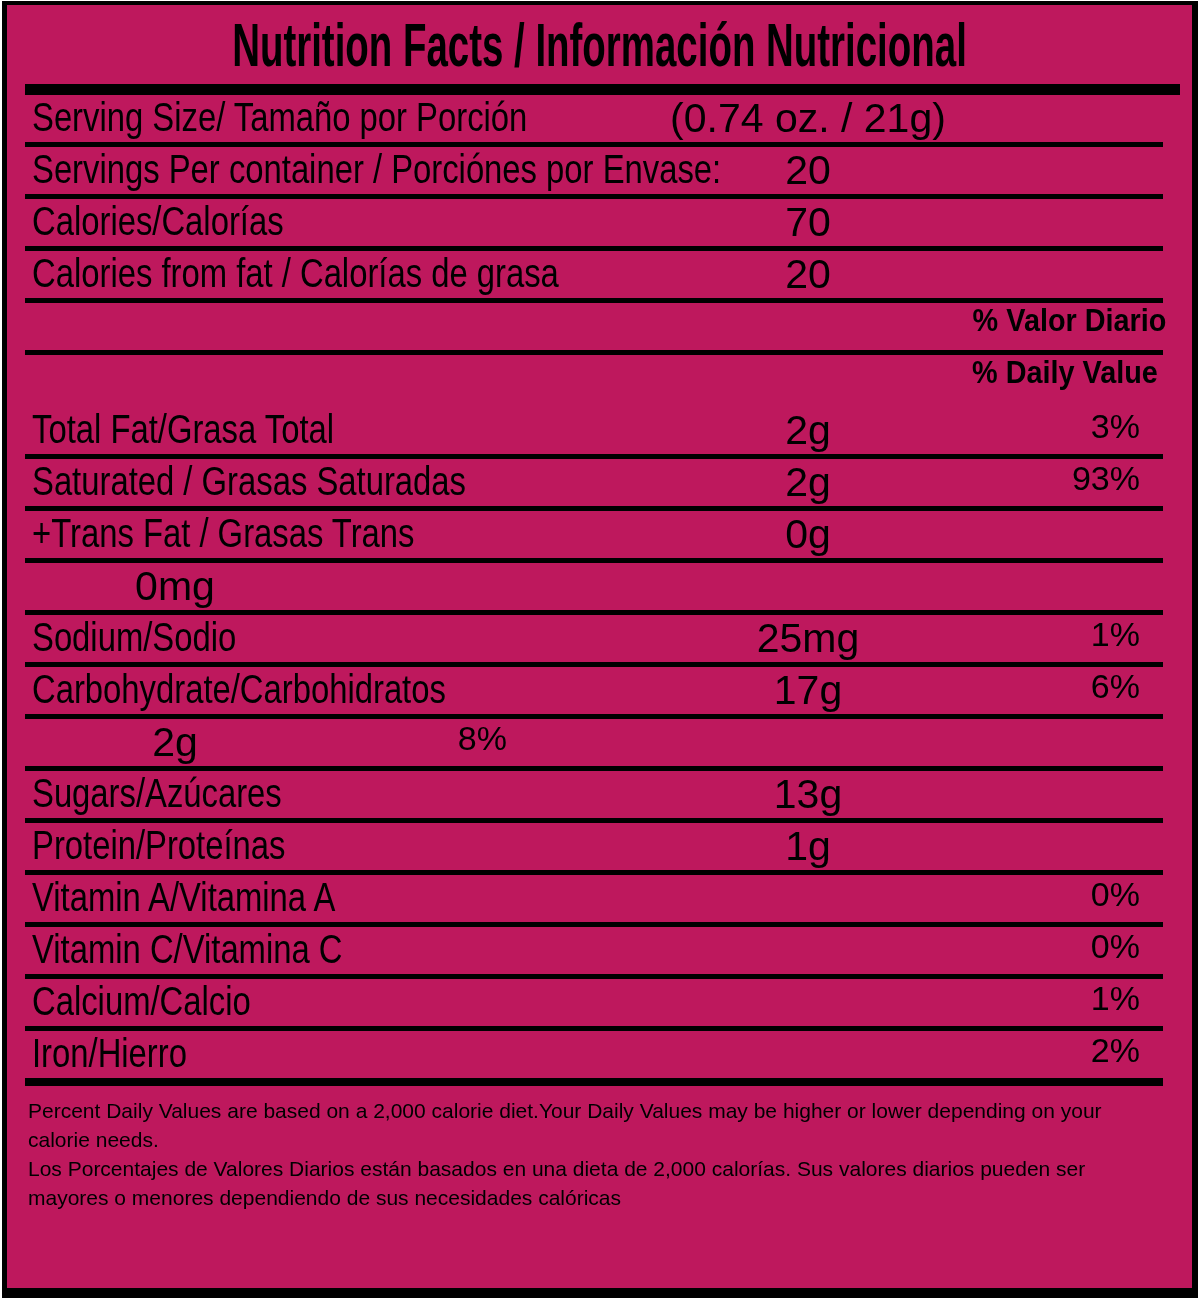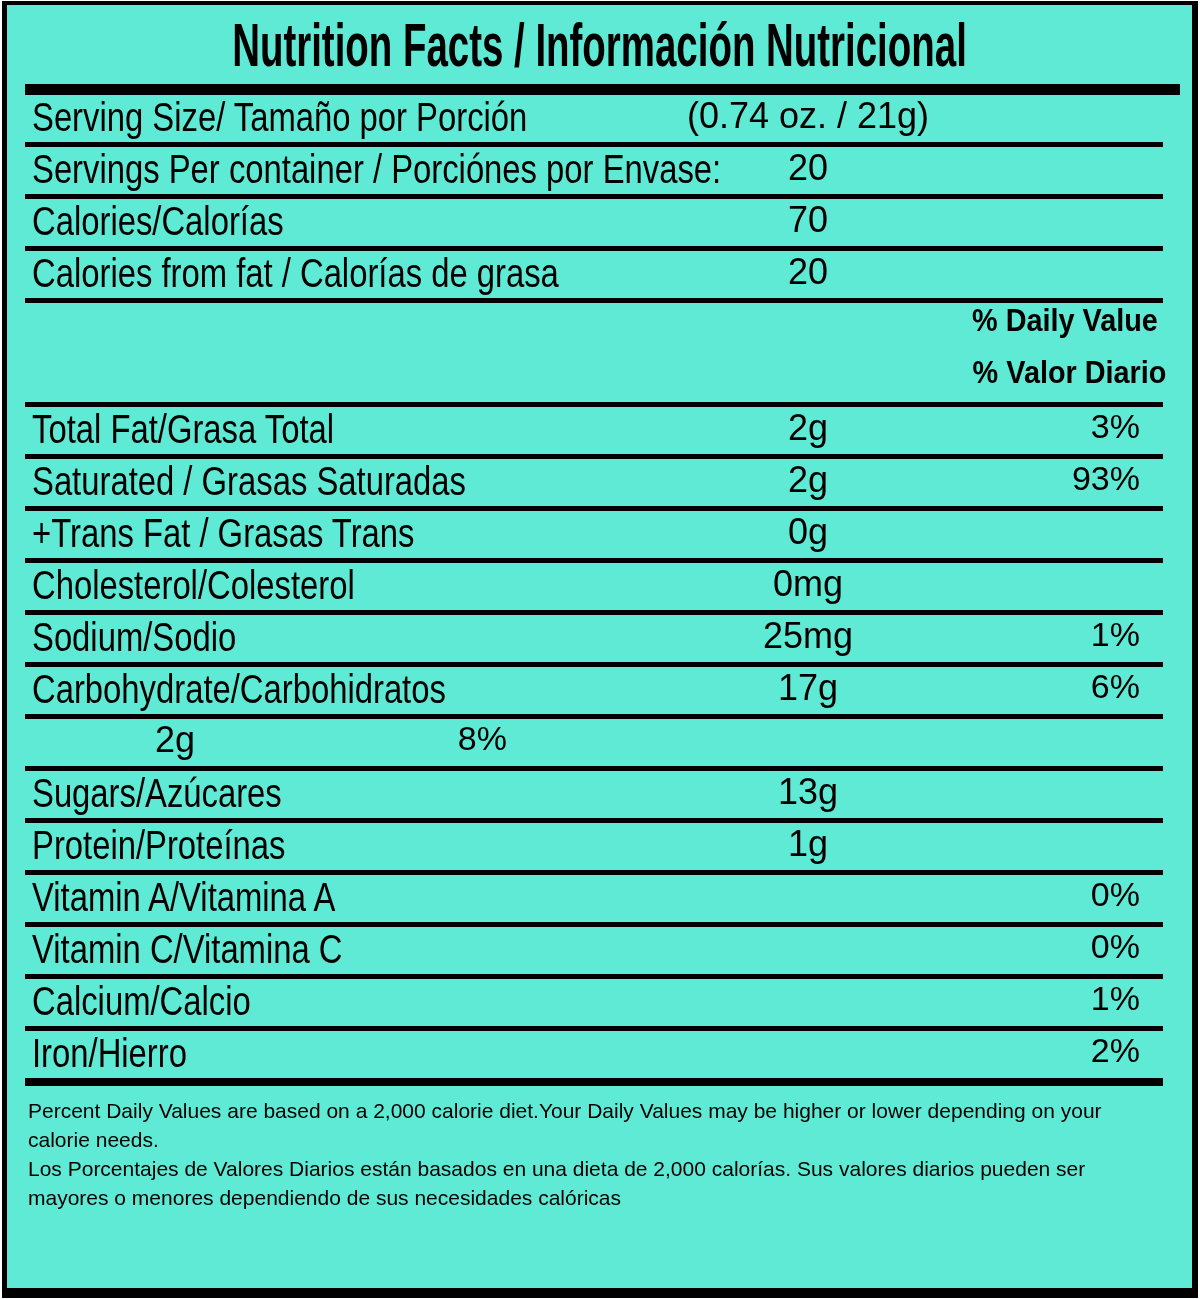--- a/index.html
+++ b/index.html
@@ -10,21 +10,21 @@
     overflow:hidden;
   }
   .label{
     box-sizing:border-box;
     margin:1px 2px;
     width:1196px;height:1297px;
     border:4px solid #000;
     border-left-width:5px;
     border-right-width:6px;
     border-bottom-width:10px;
-    background:#5eead4;
+    background:#be185d;
     overflow:hidden;
   }
   .title-row{
     height:79px;
     display:flex;align-items:center;justify-content:center;
   }
   .title-text{
     display:inline-block;white-space:nowrap;
     font-size:62px;font-weight:bold;
     transform:scaleX(0.62);
@@ -40,21 +40,21 @@
   .row.no-border{border-bottom:none;height:52px;}
   .row.thick{border-bottom-width:8px;}
   .cell-label{flex:1 1 auto;min-width:0;font-size:40px;padding-left:7px;}
   .cell-label .t{
     display:inline-block;white-space:nowrap;
     transform:scaleX(0.82);transform-origin:0 50%;
   }
   .cell-label .t.bold{font-weight:bold;transform:scaleX(0.80);}
   .cell-amount{
     flex:0 0 300px;width:300px;text-align:center;
-    font-size:36px;white-space:nowrap;
+    font-size:41px;white-space:nowrap;
   }
   .cell-percent{
     flex:0 0 205px;width:205px;box-sizing:border-box;
     padding-right:23px;text-align:right;
     font-size:34px;white-space:nowrap;
   }
   .dv-head .cell-percent{font-size:31px;font-weight:bold;}
   .dv-head .cell-percent .t{
     display:inline-block;white-space:nowrap;
     transform:scaleX(0.93);transform-origin:100% 50%;
@@ -95,30 +95,30 @@
       <div class="cell-amount">70</div>
       <div class="cell-percent"></div>
     </div>
 
     <div class="row">
       <div class="cell-label"><span class="t">Calories from fat / Calorías de grasa</span></div>
       <div class="cell-amount">20</div>
       <div class="cell-percent"></div>
     </div>
 
+    <div class="row dv-head">
+      <div class="cell-label"></div>
+      <div class="cell-amount"></div>
+      <div class="cell-percent"><span class="t">% Valor Diario</span></div>
+    </div>
+
     <div class="row no-border dv-head">
       <div class="cell-label"></div>
       <div class="cell-amount"></div>
       <div class="cell-percent"><span class="t">% Daily Value</span></div>
-    </div>
-
-    <div class="row dv-head">
-      <div class="cell-label"></div>
-      <div class="cell-amount"></div>
-      <div class="cell-percent"><span class="t">% Valor Diario</span></div>
     </div>
 
     <div class="row">
       <div class="cell-label"><span class="t">Total Fat/Grasa Total</span></div>
       <div class="cell-amount">2g</div>
       <div class="cell-percent">3%</div>
     </div>
 
     <div class="row">
       <div class="cell-label"><span class="t">Saturated / Grasas Saturadas</span></div>
@@ -126,21 +126,20 @@
       <div class="cell-percent">93%</div>
     </div>
 
     <div class="row">
       <div class="cell-label"><span class="t">+Trans Fat / Grasas Trans</span></div>
       <div class="cell-amount">0g</div>
       <div class="cell-percent"></div>
     </div>
 
     <div class="row">
-      <div class="cell-label"><span class="t">Cholesterol/Colesterol</span></div>
       <div class="cell-amount">0mg</div>
       <div class="cell-percent"></div>
     </div>
 
     <div class="row">
       <div class="cell-label"><span class="t">Sodium/Sodio</span></div>
       <div class="cell-amount">25mg</div>
       <div class="cell-percent">1%</div>
     </div>
 

